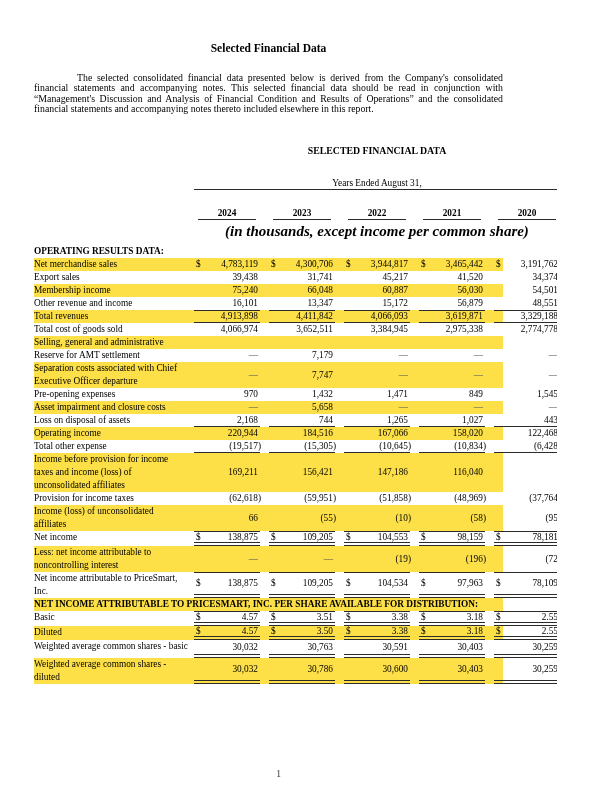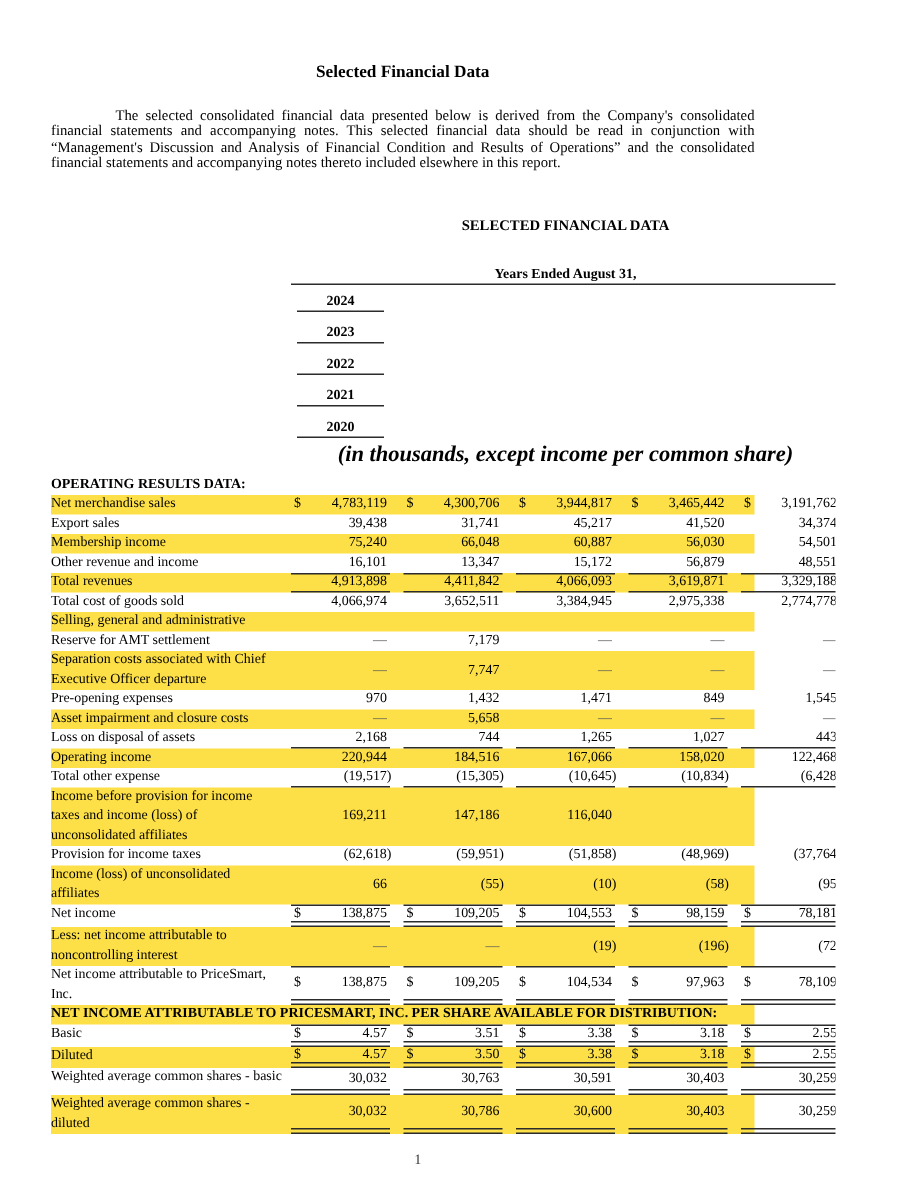--- a/index.html
+++ b/index.html
@@ -5,23 +5,23 @@
   html,body{margin:0;padding:0;background:#fff;}
   .page{
     width:557px;height:800px;background:#fff;position:relative;
     font-family:"Liberation Serif","DejaVu Serif",serif;color:#000;
     overflow:hidden;box-sizing:border-box;
   }
   .content{padding:42px 54px 0 34px;box-sizing:border-box;}
   .doc-title{font-size:11.5px;font-weight:bold;text-align:center;margin:0 0 19px 0;}
   .intro{font-size:9.8px;line-height:10.4px;text-align:justify;text-indent:43px;margin:0;}
   .table-title{font-size:9.8px;font-weight:bold;text-align:center;margin:30px 0 0 160px;width:366px;}
-  .period{margin:22px 0 0 160px;width:366px;text-align:center;font-weight:bold;font-size:9.3px;
+  .period{margin:22px 0 0 160px;width:366px;text-align:center;font-weight:normal;font-size:9.3px;
           border-bottom:1px solid #2b2b2b;padding-bottom:1px;box-sizing:border-box;}
-  .years-row{display:flex;gap:9px;margin-left:160px;width:366px;margin-top:6px;flex-direction:column;}
+  .years-row{display:flex;gap:9px;margin-left:160px;width:366px;margin-top:18px;}
   .year-cell{width:66px;text-align:center;font-weight:bold;font-size:9.3px;}
   .year-cell .yline{display:block;margin:0 auto;width:58px;border-bottom:1px solid #2b2b2b;padding-bottom:1px;}
   .units{margin:3px 0 5px 160px;width:366px;text-align:center;font-weight:bold;font-style:italic;font-size:15px;}
   .ftable{margin-top:2px;}
   .trow{display:flex;min-height:13px;font-size:9.3px;align-items:stretch;}
   .trow.shaded{background:#fde047;}
   .trow.section{font-weight:bold;line-height:13px;}
   .tlabel{width:160px;line-height:13px;padding-right:6px;box-sizing:border-box;flex:0 0 160px;}
   .tcols{display:flex;gap:9px;width:366px;flex:0 0 366px;}
   .tcell{width:66px;flex:0 0 66px;display:flex;justify-content:space-between;align-items:center;
@@ -404,20 +404,24 @@
         </div>
         <div class="trow shaded">
           <div class="tlabel">Income before provision for income taxes and income (loss) of unconsolidated affiliates</div>
           <div class="tcols">
             <div class="tcell">
               <span class="cur"></span>
               <span class="val">169,211</span>
             </div>
             <div class="tcell">
               <span class="cur"></span>
+              <span class="val">156,421</span>
+            </div>
+            <div class="tcell">
+              <span class="cur"></span>
               <span class="val">147,186</span>
             </div>
             <div class="tcell">
               <span class="cur"></span>
               <span class="val">116,040</span>
             </div>
           </div>
         </div>
         <div class="trow">
           <div class="tlabel">Provision for income taxes</div>

